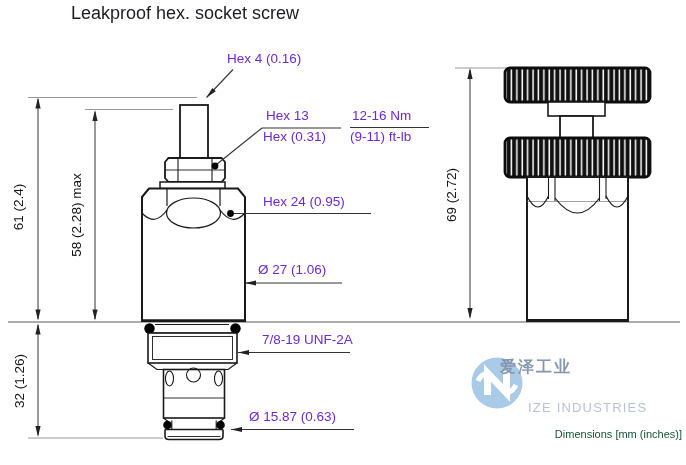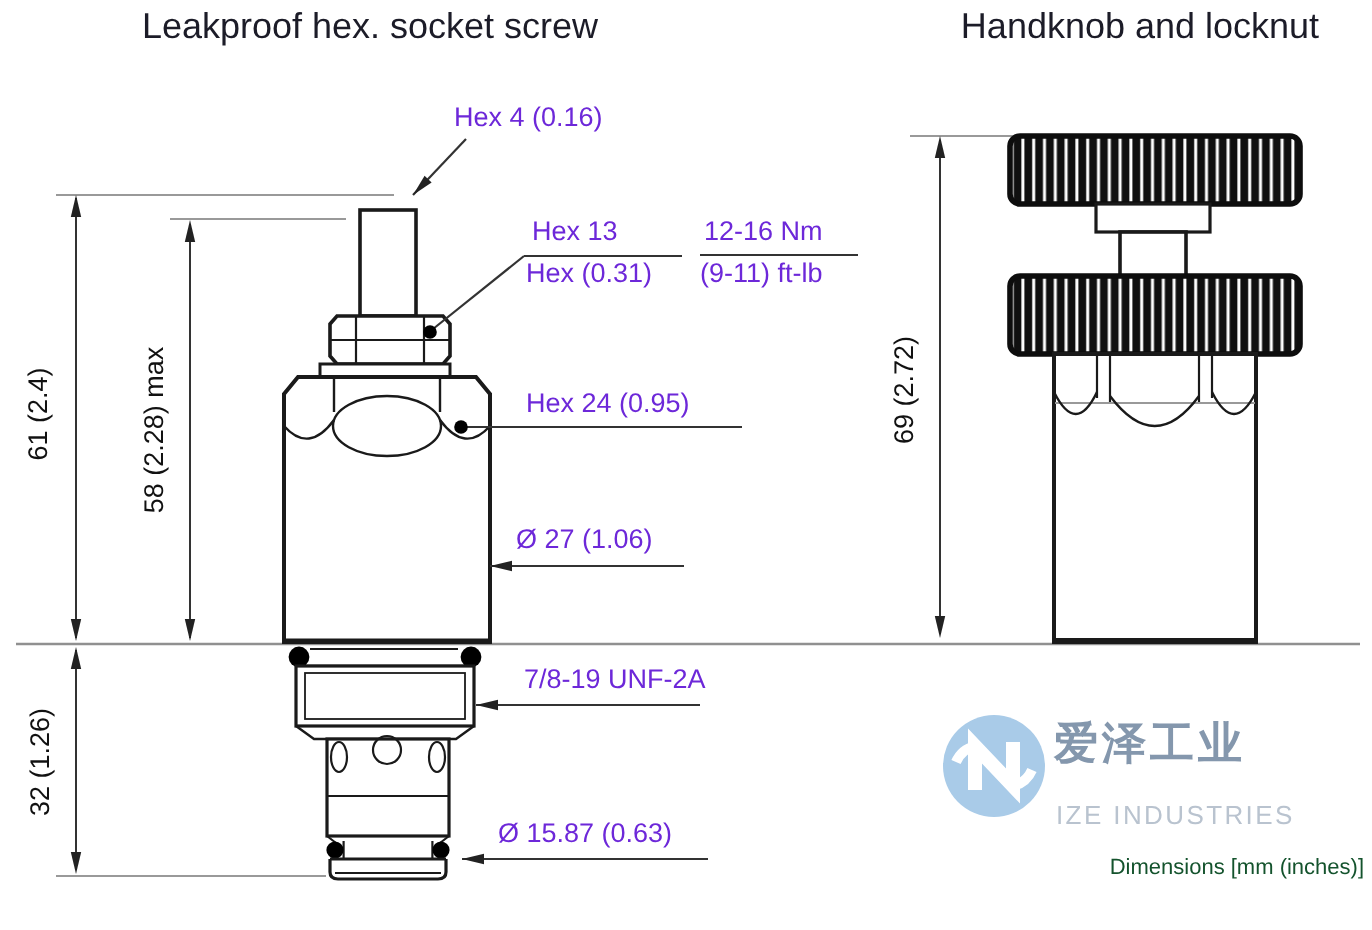--- a/index.html
+++ b/index.html
@@ -15,21 +15,21 @@
     position:absolute;font-size:13.5px;color:#6d28d9;white-space:nowrap;line-height:1;
   }
   .dim{
     position:absolute;transform:translate(-50%,-50%) rotate(-90deg);
     font-size:13.5px;color:#111;white-space:nowrap;line-height:1;
   }
   .footer-note{
     position:absolute;right:4px;top:428px;font-size:11px;color:#14532d;white-space:nowrap;
   }
   .wm-cn{
-    position:absolute;left:527px;top:357px;font-size:22px;font-weight:bold;
+    position:absolute;left:500px;top:357px;font-size:16px;font-weight:bold;
     color:#8497ad;white-space:nowrap;letter-spacing:2px;
   }
   .wm-en{
     position:absolute;left:528px;top:400px;font-size:13px;color:#b9c3cf;
     white-space:nowrap;letter-spacing:1.2px;
   }
   svg{position:absolute;left:0;top:0;}
 </style>
 </head>
 <body>
@@ -157,21 +157,20 @@
 
     <g>
       <circle cx="497" cy="383" r="25.5" fill="#a9cbe8"></circle>
       <path d="M487.5,395 L487.5,373 L506.5,393 L506.5,371" stroke="#ffffff" stroke-width="7" fill="none"></path>
       <path d="M487.5,373 A14,14 0 0 0 478,381" stroke="#ffffff" stroke-width="5" fill="none"></path>
       <path d="M506.5,393 A14,14 0 0 0 516,385" stroke="#ffffff" stroke-width="5" fill="none"></path>
     </g>
   </svg>
 
   <div class="title" style="left:185px;top:3px">Leakproof hex. socket screw</div>
-  <div class="title" style="left:570px;top:3px">Handknob and locknut</div>
 
   <div class="lbl" style="left:227px;top:52px">Hex 4 (0.16)</div>
   <div class="lbl" style="left:266px;top:109px">Hex  13</div>
   <div class="lbl" style="left:263px;top:130px">Hex (0.31)</div>
   <div class="lbl" style="left:352px;top:109px">12-16 Nm</div>
   <div class="lbl" style="left:350px;top:130px">(9-11) ft-lb</div>
   <div class="lbl" style="left:263px;top:195px">Hex  24 (0.95)</div>
   <div class="lbl" style="left:258px;top:263px">Ø 27 (1.06)</div>
   <div class="lbl" style="left:262px;top:333px">7/8-19 UNF-2A</div>
   <div class="lbl" style="left:249px;top:410px">Ø 15.87 (0.63)</div>

